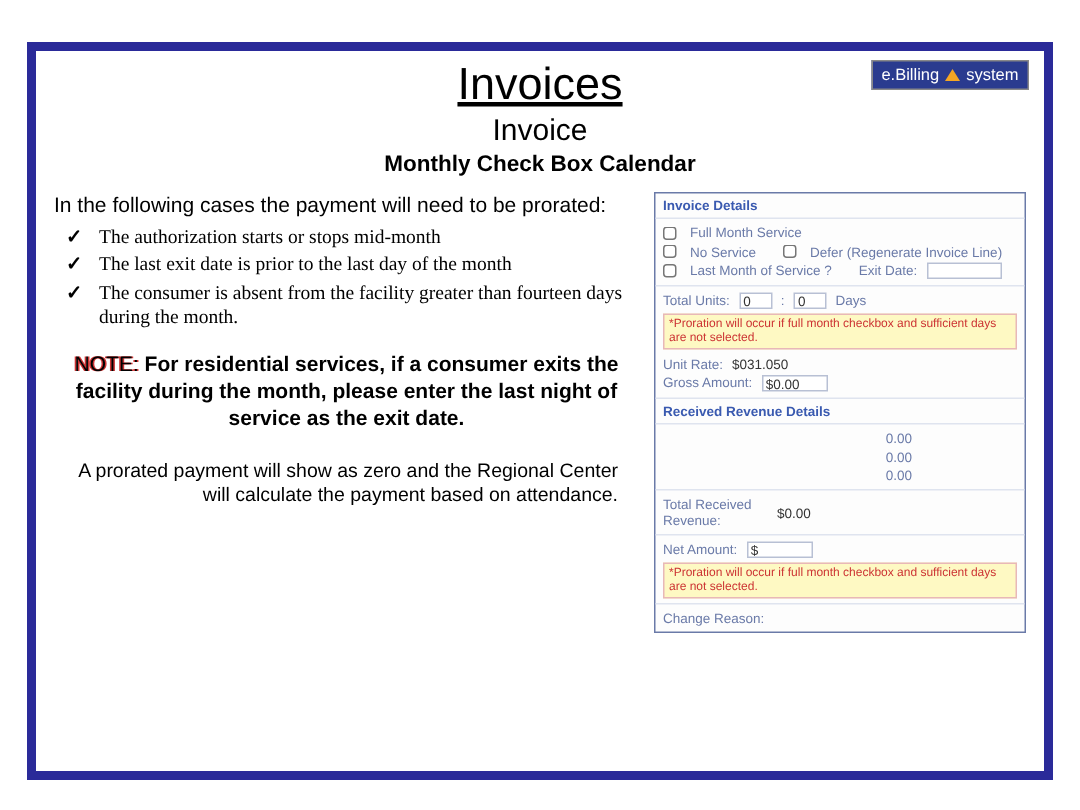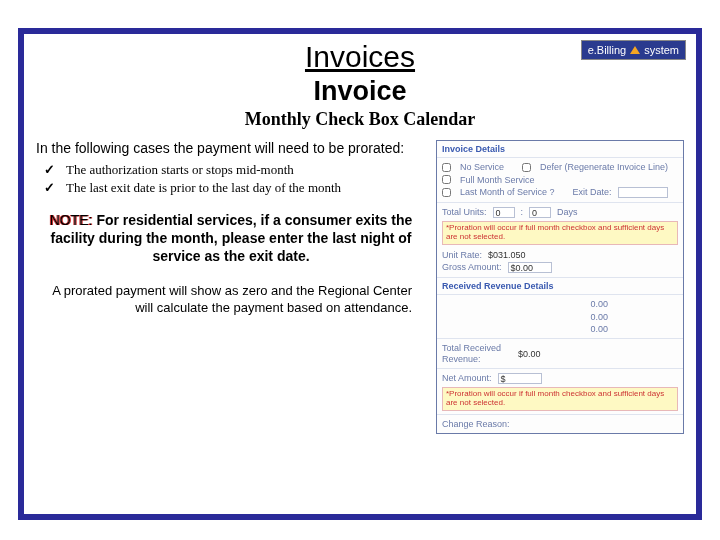--- a/index.html
+++ b/index.html
@@ -39,30 +39,29 @@
     display: inline-block;
   }
   .title {
     text-align: center;
     font-size: 30px;
     font-weight: 400;
     text-decoration: underline;
   }
   .subtitle {
     text-align: center;
-    font-size: 27px;
+    font-size: 20px;
+    font-weight: 400;
+    margin-top: 2px;
+  }
+  .subsub {
+    text-align: center;
+    font-size: 15px;
     font-weight: 700;
     margin-top: 2px;
-  }
-  .subsub {
-    text-align: center;
-    font-size: 18px;
-    font-weight: 700;
-    margin-top: 2px;
-    font-family: Liberation Serif, serif;
   }
   .content {
     display: flex;
     gap: 10px;
     margin-top: 10px;
   }
   .left {
     flex: 1;
     font-size: 13px;
   }
@@ -172,43 +171,44 @@
   <div class="subtitle">Invoice</div>
   <div class="subsub">Monthly Check Box Calendar</div>
 
   <div class="content">
 
     <div class="left">
       <div class="lead">In the following cases the payment will need to be prorated:</div>
       <ul class="check">
         <li>The authorization starts or stops mid-month</li>
         <li>The last exit date is prior to the last day of the month</li>
+        <li>The consumer is absent from the facility greater than fourteen days during the month.</li>
       </ul>
       <div class="note">
         <span class="nlabel">NOTE:</span>
         <span class="nbody">For residential services, if a consumer exits the facility during the month, please enter the last night of service as the exit date.</span>
       </div>
       <div class="foot">A prorated payment will show as zero and the Regional Center will calculate the payment based on attendance.</div>
     </div>
 
     <div class="right">
 
       <div class="sect blue">Invoice Details</div>
 
       <div class="sect">
         <div class="row">
           <input type="checkbox" style="">
+          <span class="lbl">Full Month Service</span>
+        </div>
+        <div class="row">
+          <input type="checkbox" style="">
           <span class="lbl">No Service</span>
           <span class="smallgap"></span>
           <input type="checkbox" style="">
           <span class="lbl">Defer (Regenerate Invoice Line)</span>
-        </div>
-        <div class="row">
-          <input type="checkbox" style="">
-          <span class="lbl">Full Month Service</span>
         </div>
         <div class="row">
           <input type="checkbox" style="">
           <span class="lbl">Last Month of Service ?</span>
           <span class="smallgap"></span>
           <span class="lbl">Exit Date:</span>
           <span class="field" style="min-width:50px"></span>
         </div>
       </div>
 

